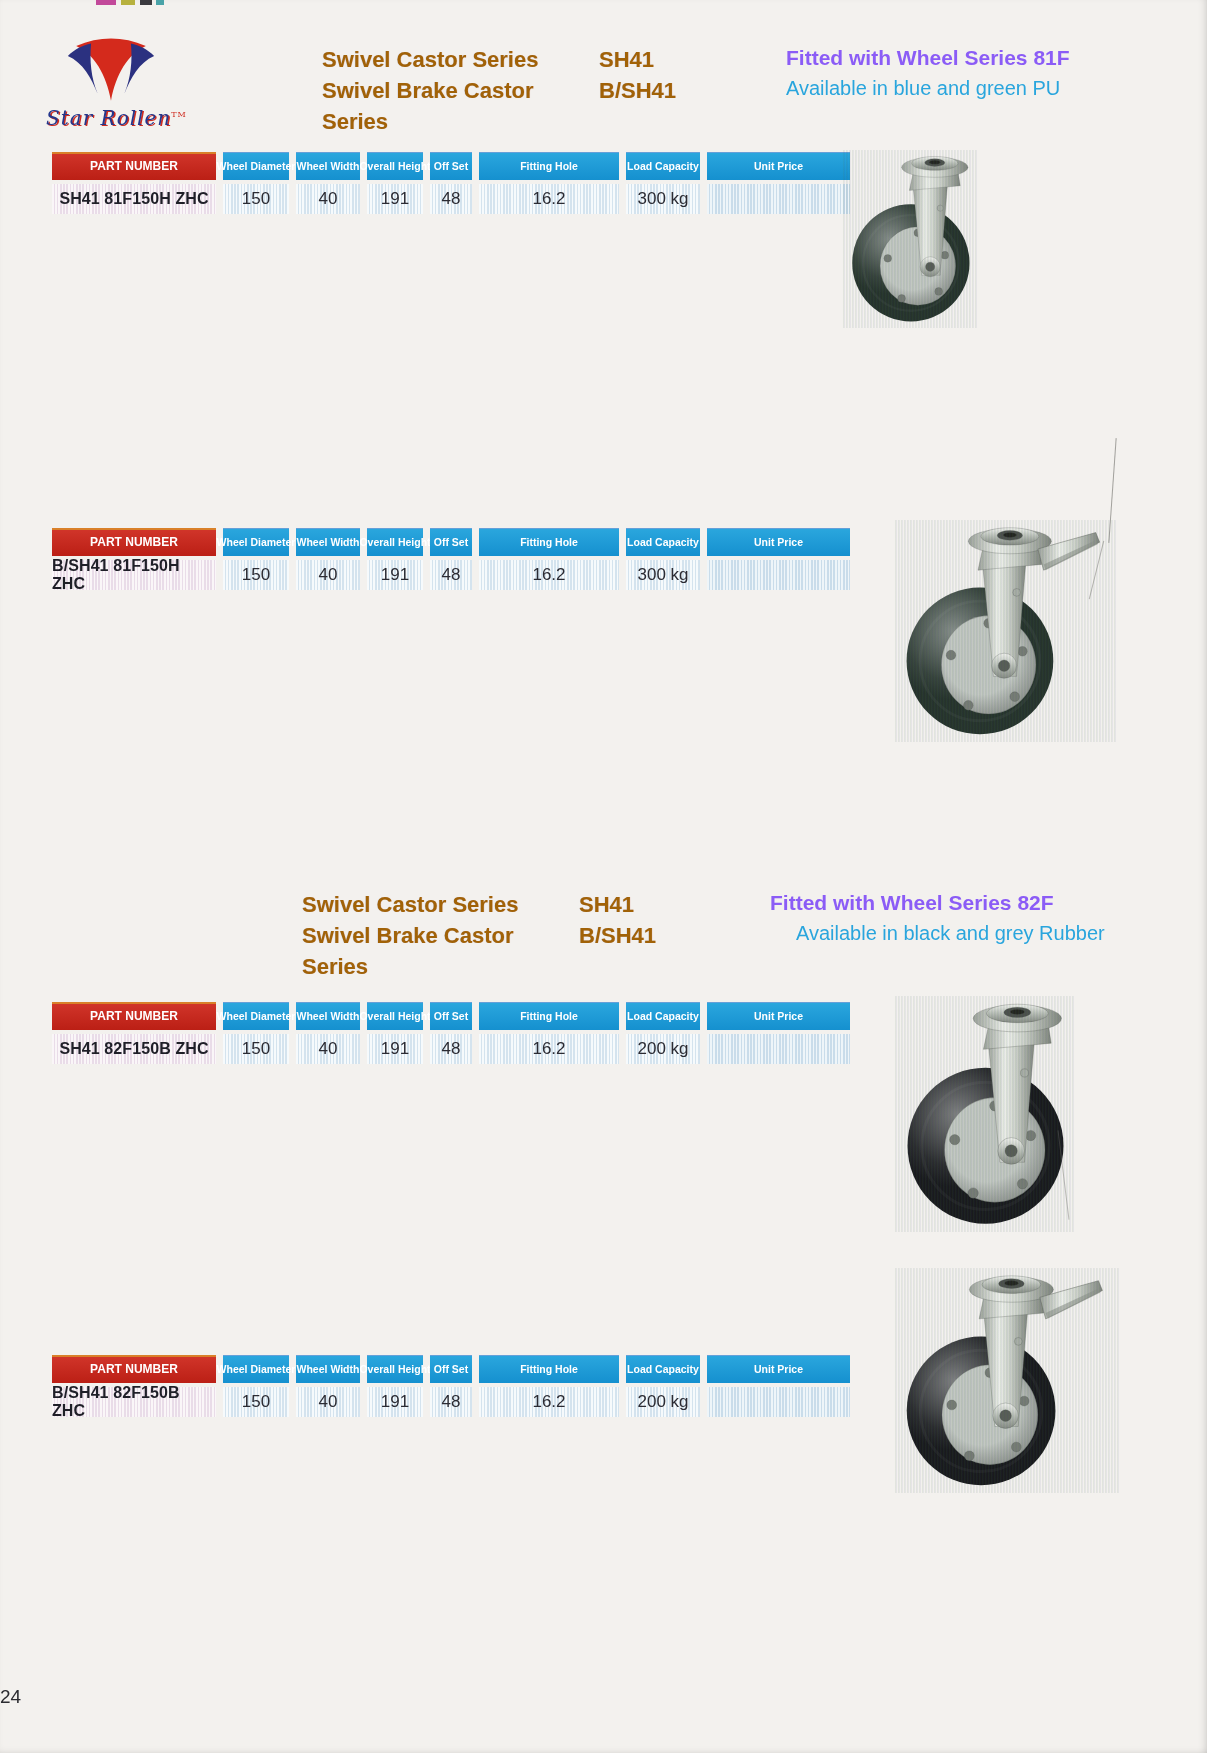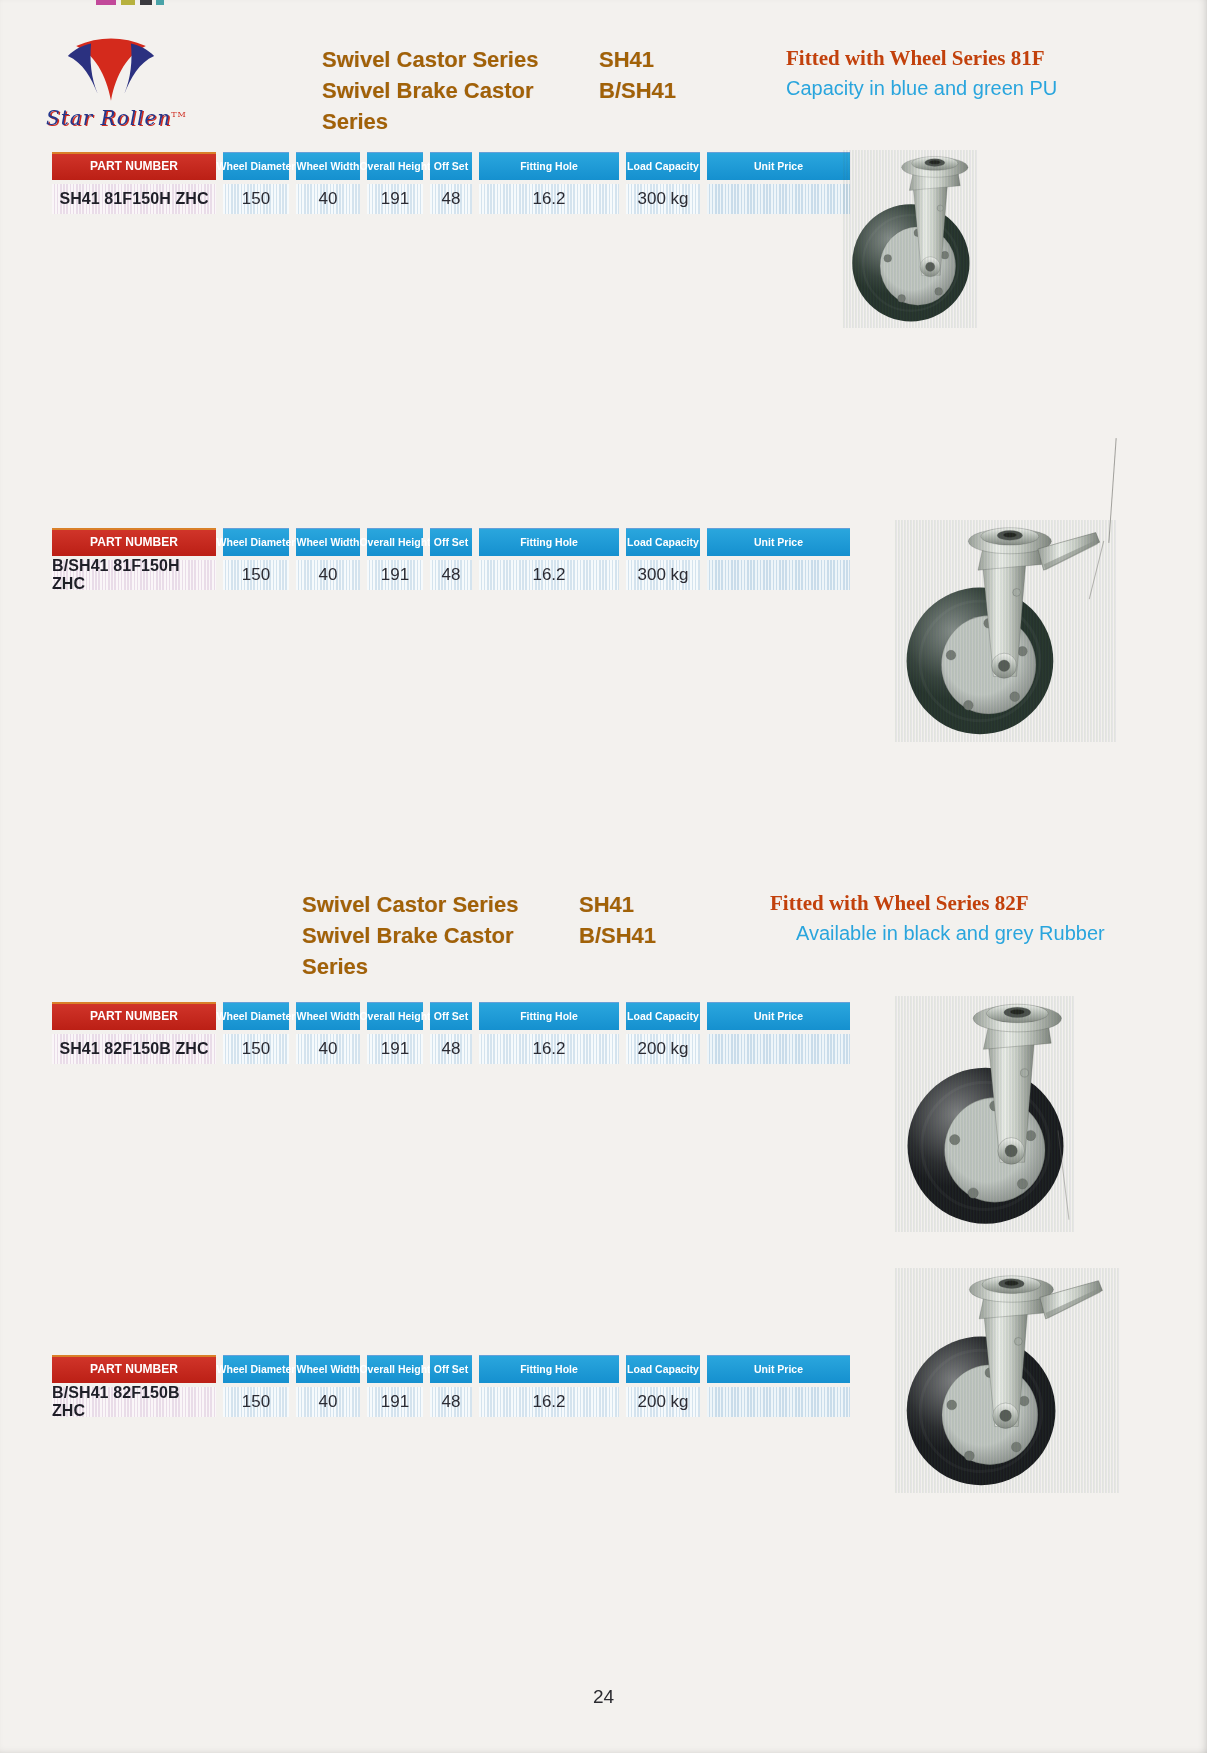--- a/index.html
+++ b/index.html
@@ -17,21 +17,21 @@
          font-family:"DejaVu Serif", serif; font-style:italic; font-weight:normal;
          font-size:20px; letter-spacing:1px; color:#24378c;
          text-shadow:1.4px 1px 0 #cf2c20;}
   .brand sup{font-size:8px; color:#cf2c20; text-shadow:none; font-style:normal;}
 
   
   .sec-head{position:absolute; color:#a16207; font-weight:bold; font-size:22px; line-height:31px;
             text-shadow:.5px 0 0 rgba(200,60,40,.18), -.5px 0 0 rgba(40,80,190,.15);}
   .sh-row{display:flex;}
   .sh-label{display:inline-block; width:277px;}
-  .note-red{position:absolute; font-weight:bold; font-size:21px; color:#c2410c; white-space:nowrap;font-family:Liberation Serif, serif;}
+  .note-red{position:absolute; font-weight:bold; font-size:21px; color:#8b5cf6; white-space:nowrap;}
   .note-blue{position:absolute; font-size:20px; color:#29a5dd; white-space:nowrap;}
 
   
   .spec-table{position:absolute; left:52px; width:800px;}
   .thead,.trow{display:flex; gap:7px;}
   .trow{margin-top:4px;}
   .th{height:28px; display:flex; align-items:center; justify-content:center;
       color:#fff; font-weight:bold; font-size:10.5px; white-space:nowrap;
       background:linear-gradient(180deg,#2ba7de 0%,#1590cf 100%);
       box-shadow:inset 0 1px 0 rgba(210,150,210,.35);}
@@ -52,21 +52,21 @@
   .castor-wrap svg{display:block; width:100%; height:100%;}
   .castor-wrap.pu{color:#26332b;}
   .castor-wrap.rubber{color:#191a1c;}
   .castor-wrap::after{content:""; position:absolute; inset:0; pointer-events:none;
       background:repeating-linear-gradient(90deg, rgba(70,115,80,.10) 0 1px,
                  rgba(45,60,125,.07) 1px 2px, rgba(255,255,255,0) 2px 3px);}
 
   
   .scratch{position:absolute; width:1px; background:#6b6b66; opacity:.6;}
   .printmark{position:absolute; top:0; height:5px;}
-  .page-num{position:absolute; left:0; top:1686px; width:1207px; text-align:center;
+  .page-num{position:absolute; left:0; top:1686px; width:1207px; 
             font-size:19px; color:#2b2b30;}
 </style>
 </head>
 <body>
 
 <svg width="0" height="0" style="position:absolute">
   <defs>
     <linearGradient id="metalH" x1="0" y1="0" x2="1" y2="0">
       <stop offset="0" stop-color="#9ea39b"></stop>
         <stop offset=".35" stop-color="#eef0ea"></stop>
@@ -137,21 +137,21 @@
     <div class="sh-row">
       <span class="sh-label">Swivel Castor Series</span>
       <span class="sh-code">SH41</span>
     </div>
     <div class="sh-row">
       <span class="sh-label">Swivel Brake Castor Series</span>
       <span class="sh-code">B/SH41</span>
     </div>
   </div>
   <div class="note-red" style="left:786px; top:46px;">Fitted with Wheel Series 81F</div>
-  <div class="note-blue" style="left:786px; top:77px;">Capacity in blue and green PU</div>
+  <div class="note-blue" style="left:786px; top:77px;">Available in blue and green PU</div>
 
   <div class="spec-table" style="top:152px;">
     <div class="thead">
       <div class="th th-red c1">PART NUMBER</div>
       <div class="th c2">Wheel Diameter</div>
       <div class="th c3">Wheel Width</div>
       <div class="th c4">Overall Height</div>
       <div class="th c5">Off Set</div>
       <div class="th c6">Fitting Hole</div>
       <div class="th c7">Load Capacity</div>

